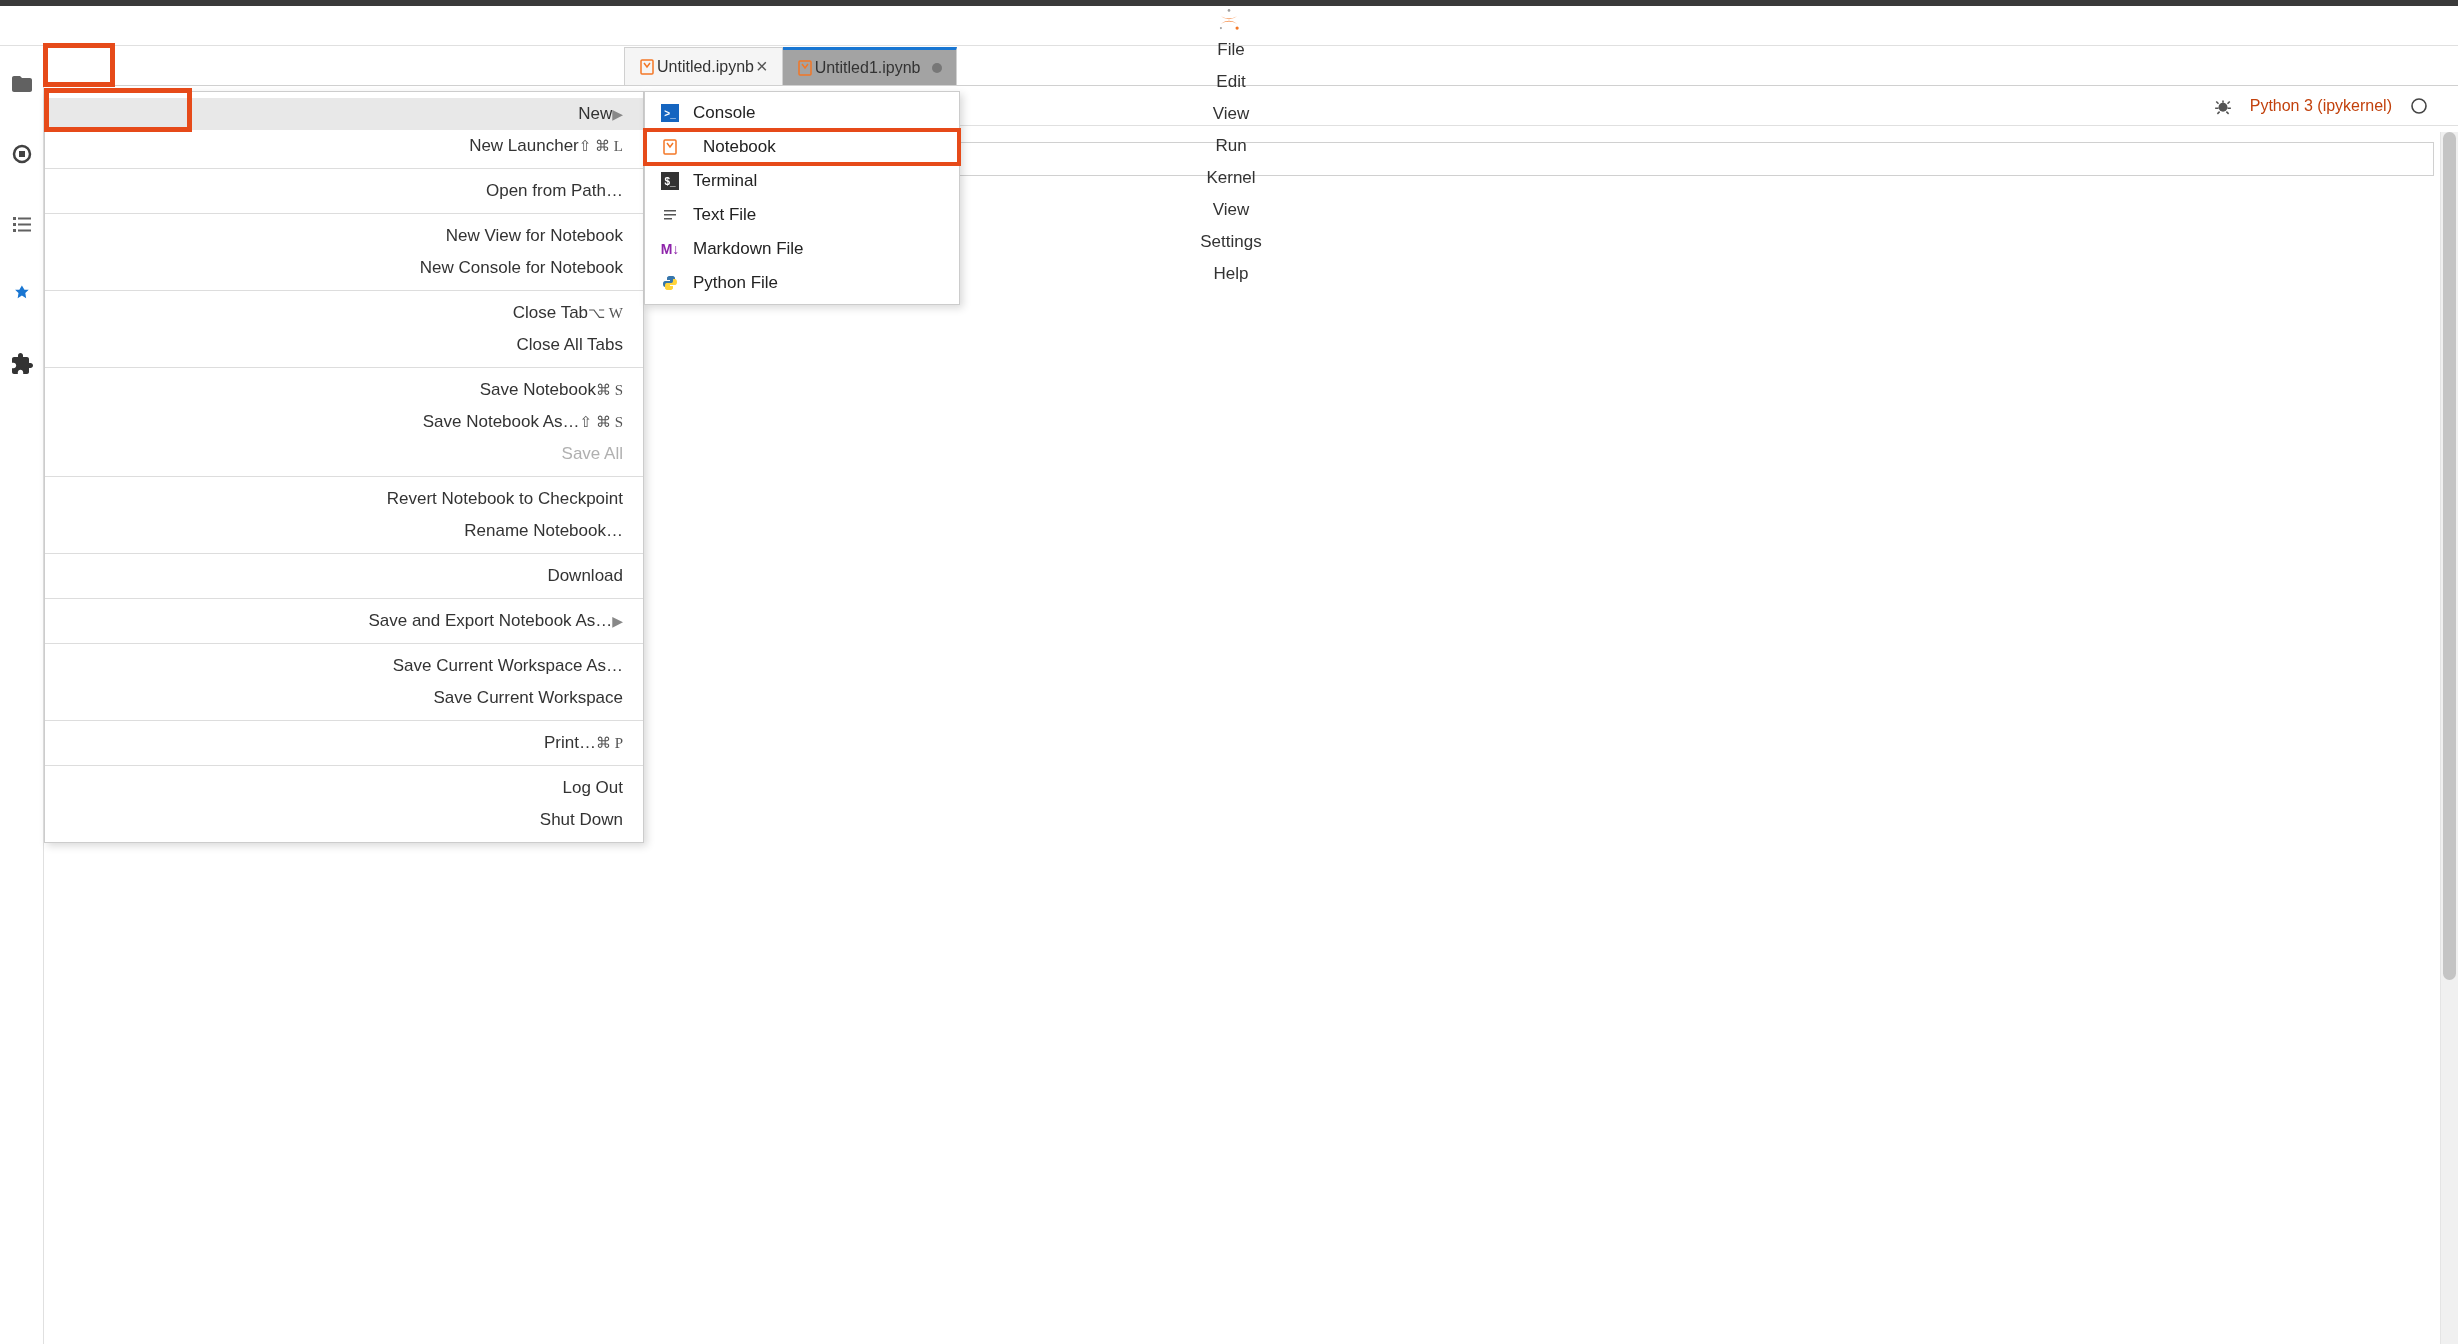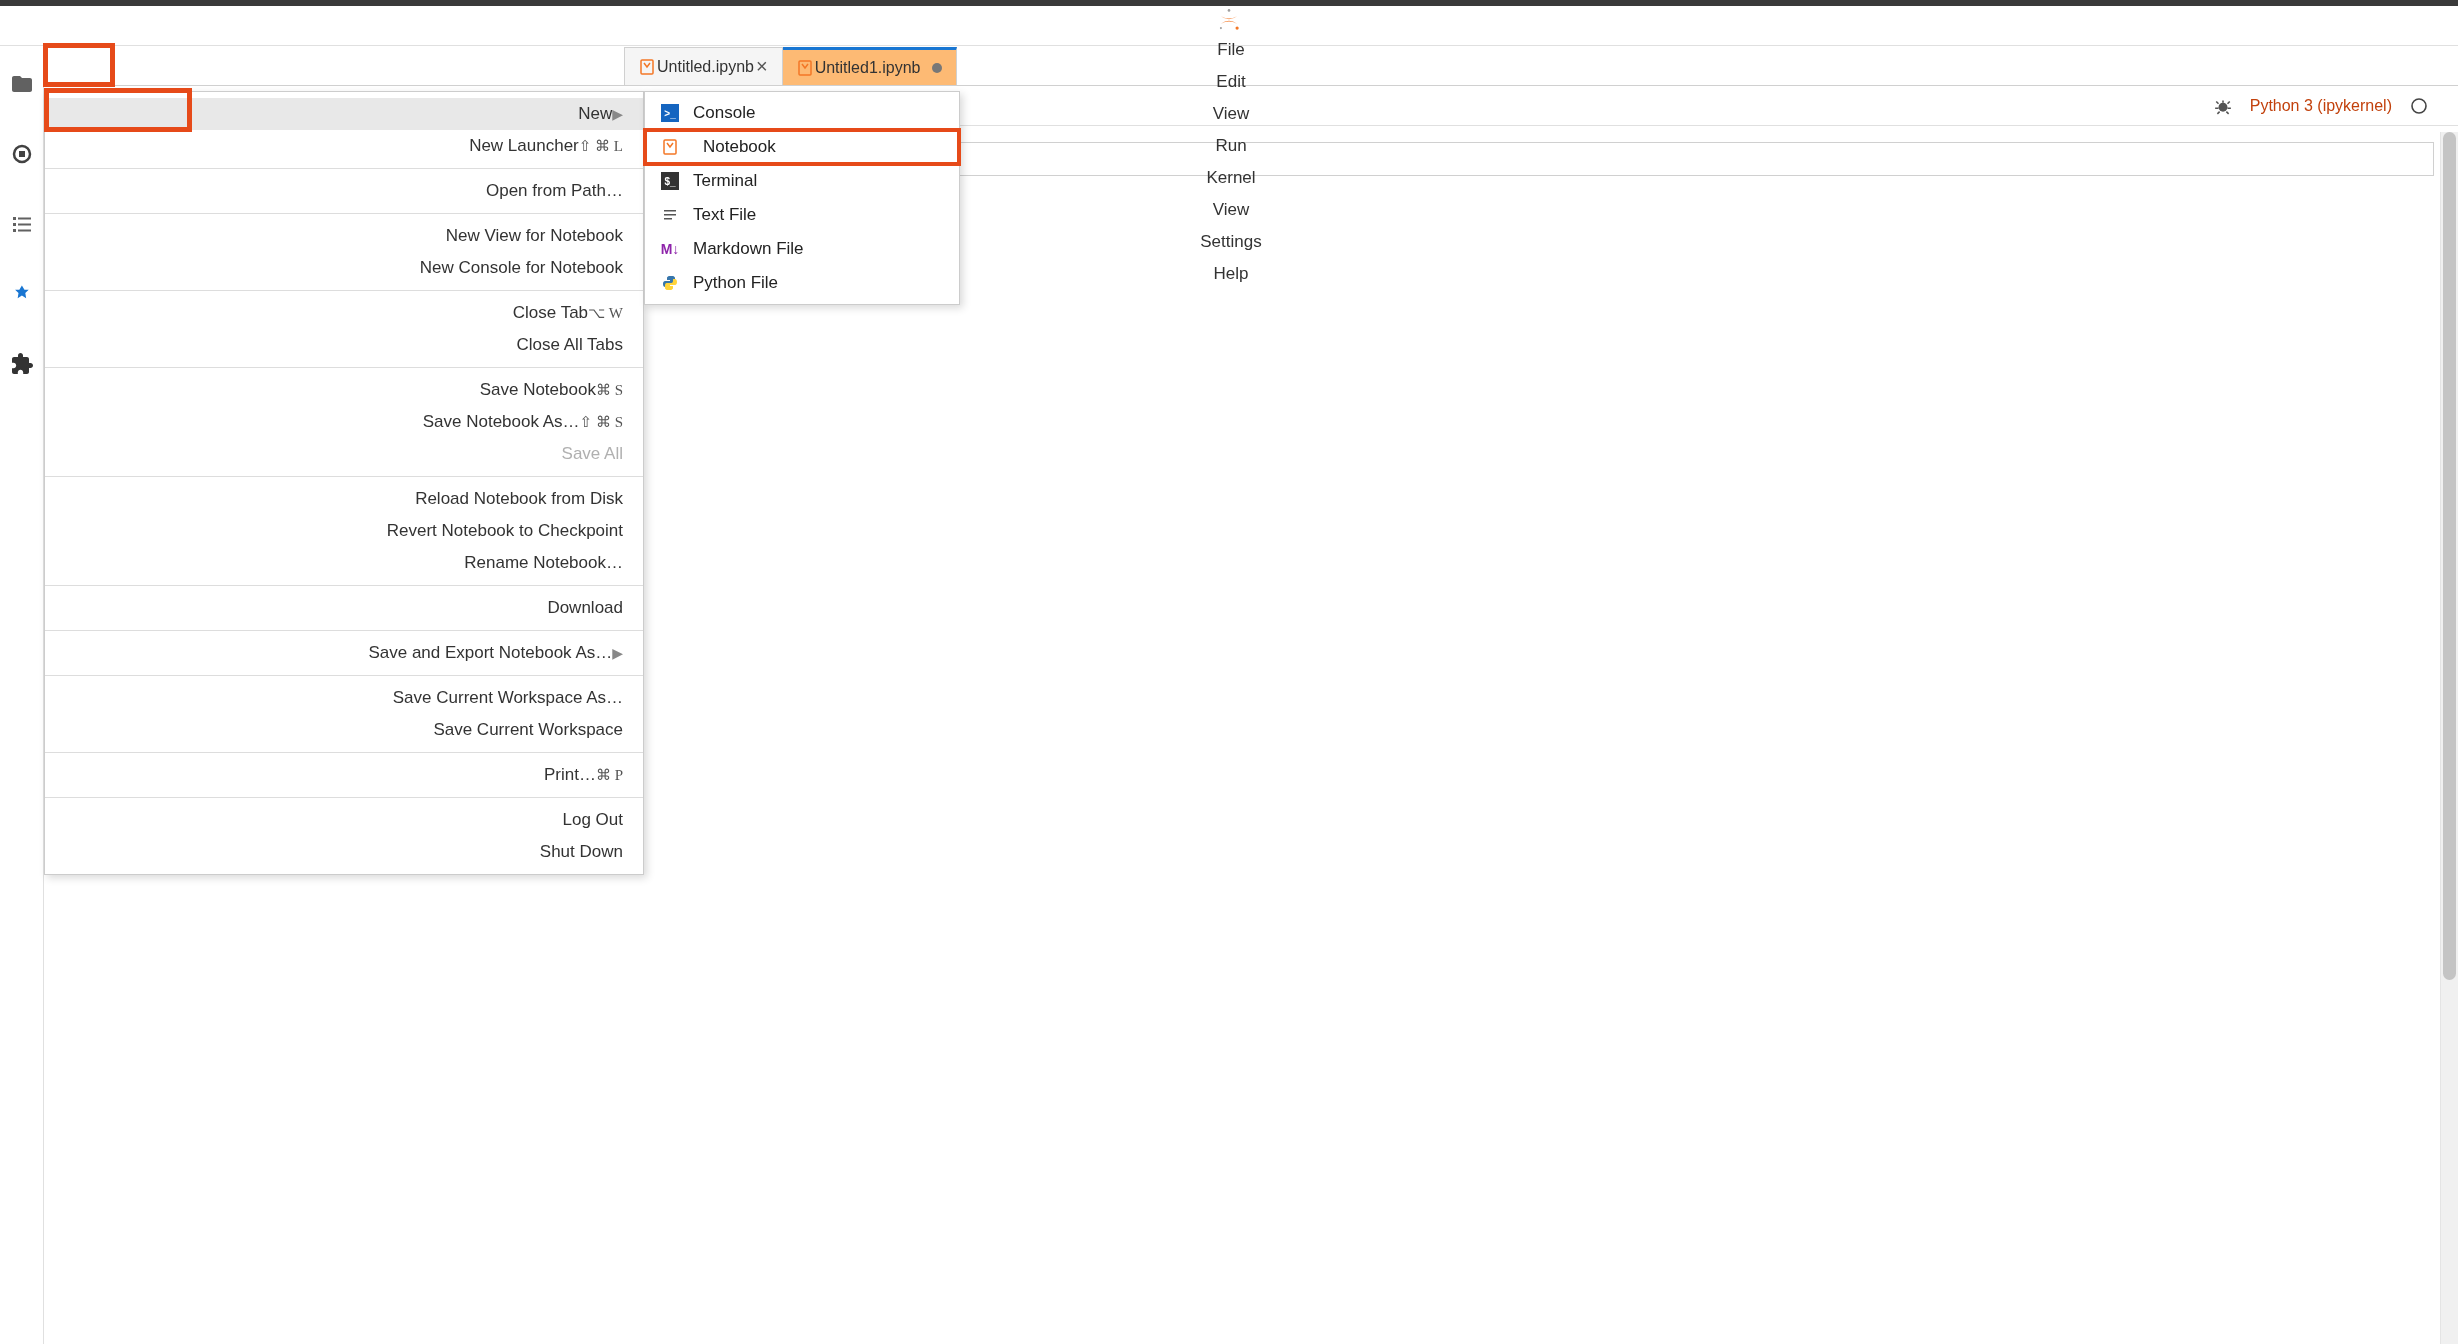--- a/index.html
+++ b/index.html
@@ -7,21 +7,21 @@
 .topstrip { height: 6px; background: #3a3a3a; }
 .menubar { display: flex; align-items: center; height: 40px; border-bottom: 1px solid #e0e0e0; padding-left: 4px; position: relative; z-index: 5; flex-direction: column; }
 .jupyter-logo { width: 36px; height: 36px; display: flex; align-items: center; justify-content: center; margin-right: 4px; }
 .menu-item { padding: 6px 16px; font-size: 17px; color: #333; cursor: pointer; position: relative; }
 .main { display: flex; height: calc(100% - 46px); position: relative; }
 .left-rail { width: 44px; border-right: 1px solid #e0e0e0; display: flex; flex-direction: column; align-items: center; padding-top: 26px; gap: 46px; }
 .rail-icon { width: 24px; height: 24px; color: #555; }
 .content-area { flex: 1; display: flex; flex-direction: column; position: relative; }
 .tabbar { display: flex; height: 40px; border-bottom: 1px solid #d0d0d0; padding-left: 580px; align-items: flex-end; }
 .tab { display: flex; align-items: center; height: 38px; padding: 4px 14px; border-top: 1px solid #d0d0d0; border-right: 1px solid #d0d0d0; gap: 2px; background: #f5f5f5; }
-.tab.active { border-top: 3px solid #1976d2; background: #fdba74; margin-top: 23px; }
+.tab.active { border-top: 3px solid #1976d2; background: #a3a3a3; margin-top: 23px; }
 .tab-icon { width: 16px; height: 16px; }
 .tab-label { font-size: 16px; color: #333; }
 .tab-close { font-size: 20px; color: #555; }
 .tab-dirty { width: 10px; height: 10px; border-radius: 50%; background: #777; margin-left: 10px; }
 .toolbar { display: flex; align-items: center; height: 40px; border-bottom: 1px solid #e0e0e0; padding-left: 580px; gap: 18px; justify-content: flex-start; }
 .tb-group { display: flex; align-items: center; gap: 18px; }
 .tb-icon { width: 18px; height: 18px; color: #444; }
 .tb-select { display: flex; align-items: center; gap: 12px; font-size: 16px; color: #333; margin-left: 6px;}
 .tb-right { margin-left: auto; display: flex; align-items: center; gap: 18px; padding-right: 30px; }
 .kernel-name { font-size: 16px; color: #c2410c; }
@@ -196,23 +196,20 @@
       </div>
     <div class="dd-item">
         <span>Save Notebook As…</span>
         <span class="shortcut">⇧ ⌘ S</span>
       </div>
     <div class="dd-item disabled">
         <span>Save All</span>
       </div>
     <div class="dd-sep"></div>
     <div class="dd-item">
-        <span>Reload Notebook from Disk</span>
-      </div>
-    <div class="dd-item">
         <span>Revert Notebook to Checkpoint</span>
       </div>
     <div class="dd-item">
         <span>Rename Notebook…</span>
       </div>
     <div class="dd-sep"></div>
     <div class="dd-item">
         <span>Download</span>
       </div>
     <div class="dd-sep"></div>

